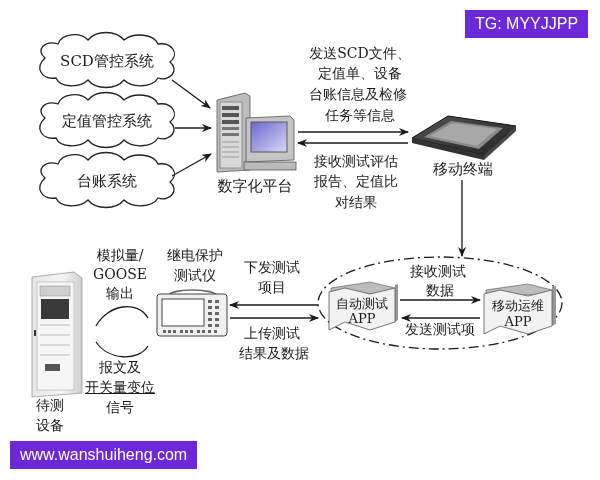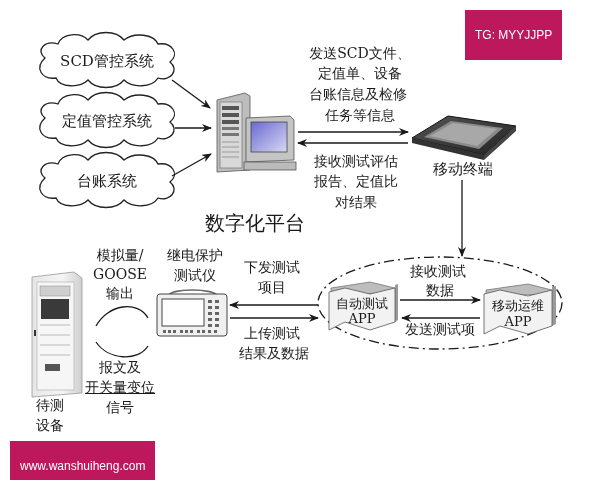--- a/index.html
+++ b/index.html
@@ -1,21 +1,21 @@
 <!DOCTYPE html>
 <html><head>
 <meta charset="utf-8">
 <style>
   html, body { margin:0; padding:0; background:#ffffff; }
   body { width:600px; height:480px; position:relative; overflow:hidden;
          font-family: "DejaVu Serif", "Liberation Serif", serif; color:#1a1a1a; }
   .lbl { position:absolute; font-size:14px; line-height:19px; text-align:center; white-space:nowrap; }
   .cloud-text { position:absolute; font-size:15px; text-align:center; white-space:nowrap; }
-  .badge { position:absolute; background:#be185d; color:#ffffff;
-           font-family:"Liberation Sans", sans-serif; font-size:12px; line-height:28px; padding:11px 10px; }
+  .badge { position:absolute; background:#6d28d9; color:#ffffff;
+           font-family:"Liberation Sans", sans-serif; font-size:16px; line-height:28px; padding:0 10px; }
   svg { position:absolute; left:0; top:0; }
 </style>
 </head>
 <body>
 
 <svg width="600" height="480" viewBox="0 0 600 480">
   <defs>
     <marker id="ah" markerWidth="10" markerHeight="8" refX="9" refY="4" orient="auto" markerUnits="userSpaceOnUse">
       <path d="M0,0 L10,4 L0,8 L3,4 Z" fill="#1a1a1a"></path>
     </marker>
@@ -140,21 +140,21 @@
     <line x1="40" y1="355" x2="70" y2="355" stroke="#bbb"></line>
     <rect x="45" y="364" width="15" height="7" fill="#555"></rect>
     <rect x="34" y="330" width="2" height="6" fill="#333"></rect>
   </g>
 </svg>
 
 <div class="cloud-text" style="left:48px; top:52px; width:118px;">SCD管控系统</div>
 <div class="cloud-text" style="left:48px; top:112px; width:118px;">定值管控系统</div>
 <div class="cloud-text" style="left:48px; top:172px; width:118px;">台账系统</div>
 
-<div class="lbl" style="left:205px; top:177px; width:100px; font-size:20px;margin-top:37px;">数字化平台</div>
+<div class="lbl" style="left:205px; top:177px; width:100px; font-size:15px;">数字化平台</div>
 
 <div class="lbl" style="left:300px; top:44px; width:120px;">发送SCD文件、</div>
 <div class="lbl" style="left:300px; top:64px; width:120px;">定值单、设备</div>
 <div class="lbl" style="left:296px; top:85px; width:124px;">台账信息及检修</div>
 <div class="lbl" style="left:300px; top:106px; width:120px;">任务等信息</div>
 
 <div class="lbl" style="left:300px; top:152px; width:112px;">接收测试评估</div>
 <div class="lbl" style="left:300px; top:172px; width:112px;">报告、定值比</div>
 <div class="lbl" style="left:300px; top:193px; width:112px;">对结果</div>
 

